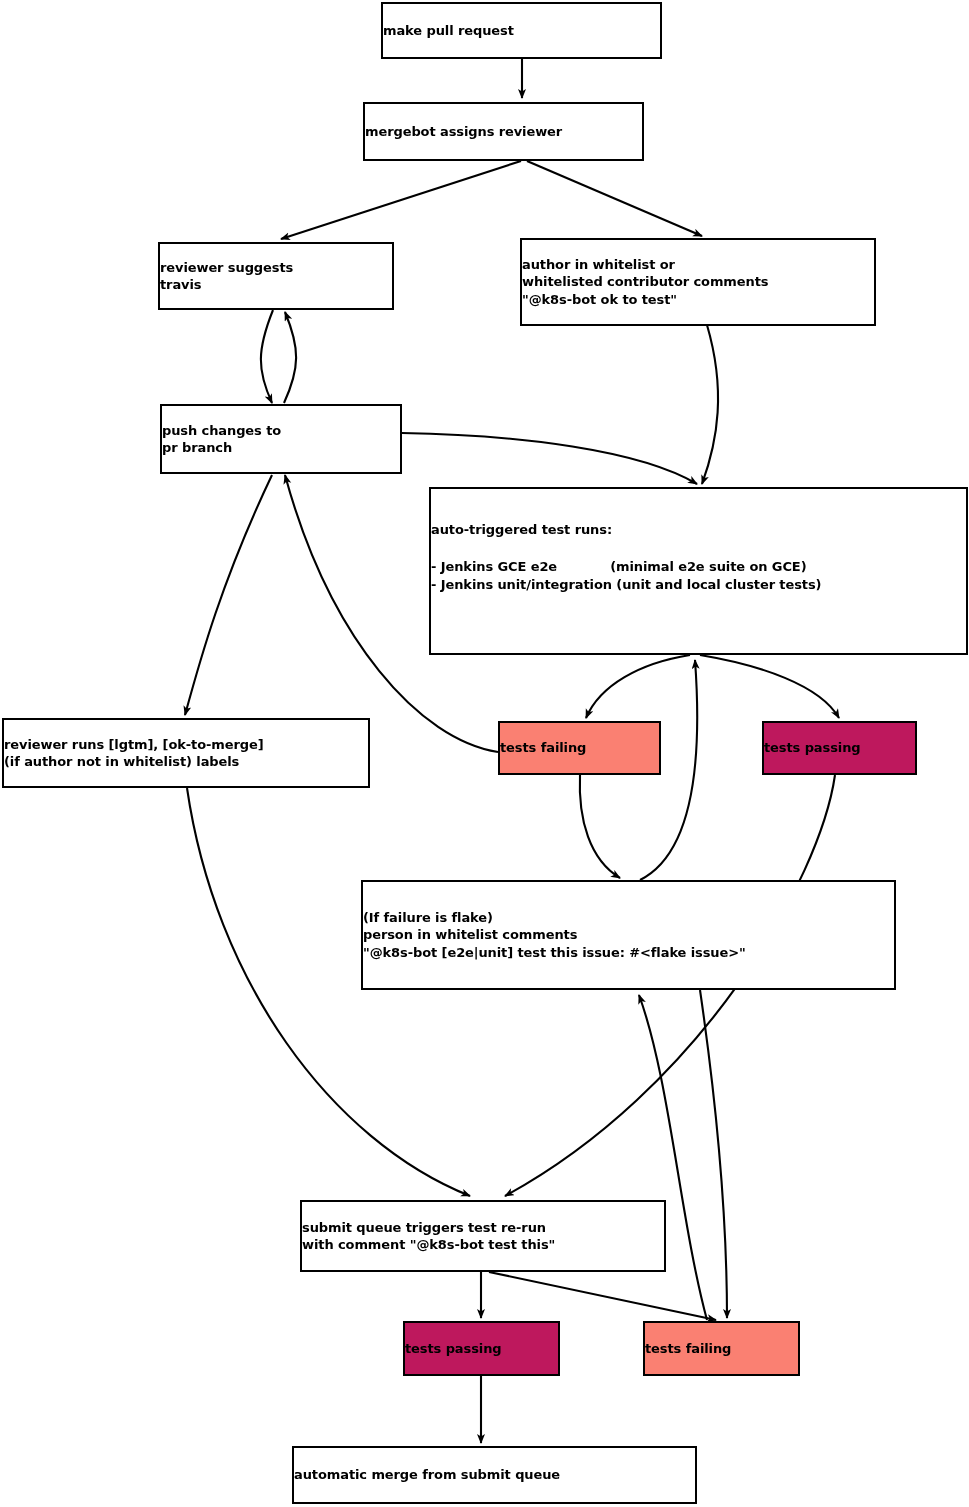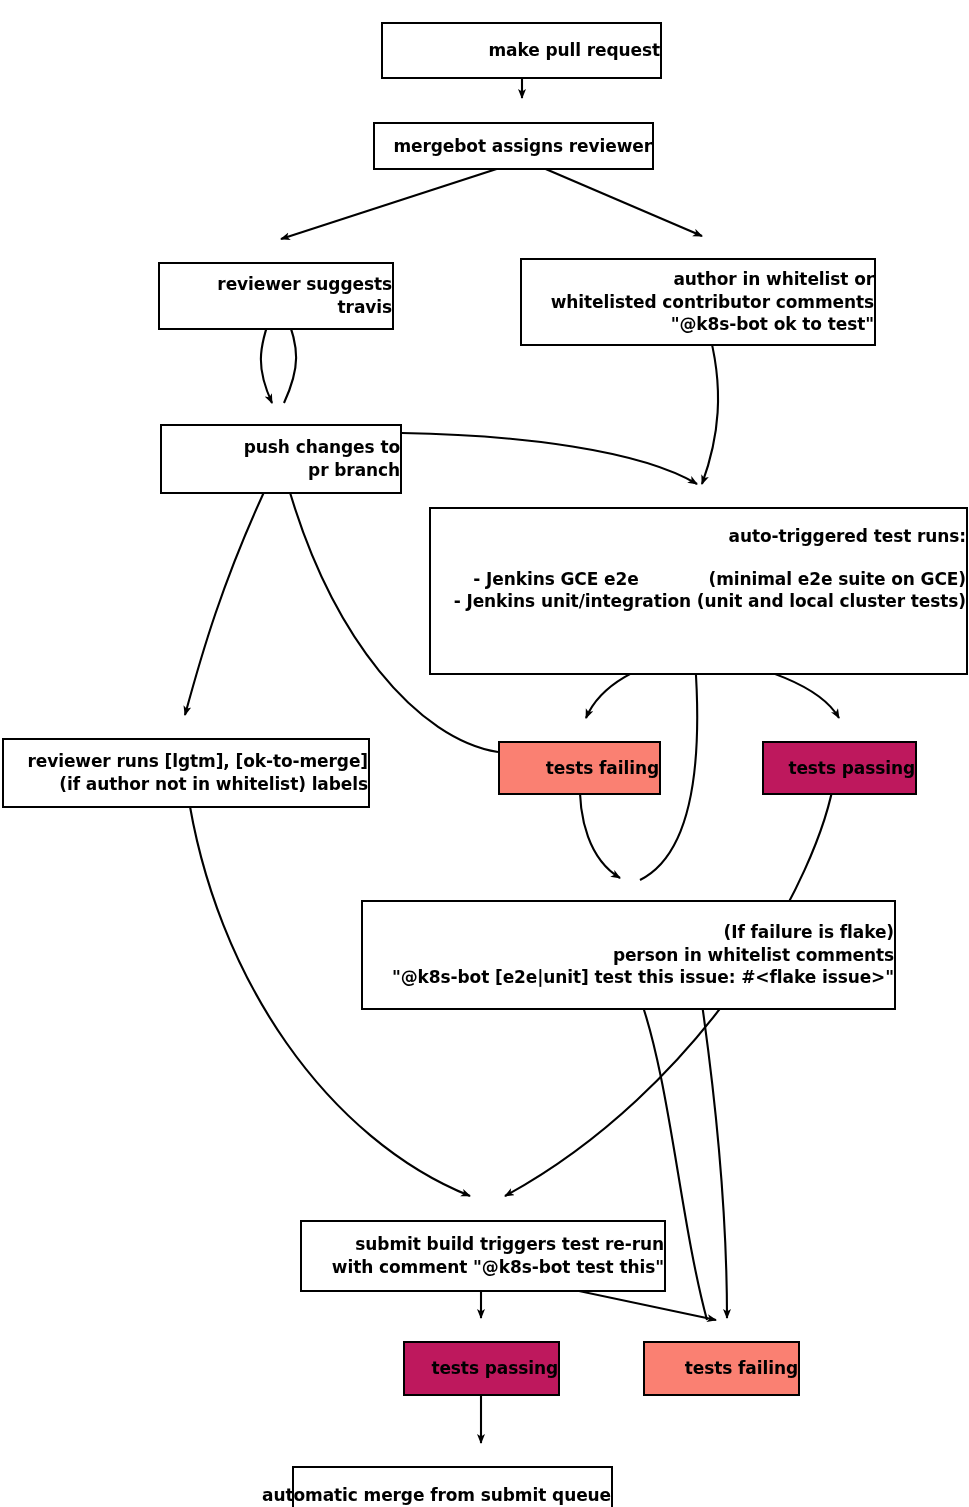--- a/index.html
+++ b/index.html
@@ -26,40 +26,39 @@
     height: 1507px;
     pointer-events: none;
   }
   .node {
     position: absolute;
     box-sizing: border-box;
     border: 2px solid #000000;
     background: #ffffff;
     display: flex;
     flex-direction: column;
-    align-items: flex-end;
+    align-items: flex-start;
     justify-content: center;
     font-weight: bold;
-    font-size: 17px;
+    font-size: 13px;
     line-height: 1.33;
     color: #000000;
     text-align: center;
     letter-spacing: -0.1px;
     z-index: 2;
-    margin-top: 20px;
   }
   .node .ln {
     display: block;
     white-space: pre;
   }
   .node.pass { background: #be185d; }
   .node.fail { background: #FA8072; }
   .node.monoblock {
     justify-content: flex-start;
-    padding-top: 16px;
+    padding-top: 32px;
   }
   .node.monoblock .title {
     display: block;
     margin-bottom: 20px;
   }
   .node.monoblock .listing {
     display: block;
     text-align: left;
     white-space: pre;
     font-family: "DejaVu Sans", sans-serif;
@@ -117,21 +116,21 @@
       <path d="M707,1320 C680,1220 670,1080 639,995"></path>
 
       <path d="M481,1376 L481,1443"></path>
     </g>
   </svg>
 
   <div class="node" style="left:381px; top:2px; width:281px; height:57px;">
     <span class="ln">make pull request</span>
   </div>
 
-  <div class="node" style="left:373px; top:102px; width:281px; height:48px;">
+  <div class="node" style="left:363px; top:102px; width:281px; height:59px;">
     <span class="ln">mergebot assigns reviewer</span>
   </div>
 
   <div class="node" style="left:158px; top:242px; width:236px; height:68px;">
     <span class="ln">reviewer suggests</span>
     <span class="ln">travis</span>
   </div>
 
   <div class="node" style="left:520px; top:238px; width:356px; height:88px;">
     <span class="ln">author in whitelist or</span>
@@ -163,29 +162,29 @@
     <span class="ln">tests passing</span>
   </div>
 
   <div class="node" style="left:361px; top:880px; width:535px; height:110px;">
     <span class="ln">(If failure is flake)</span>
     <span class="ln">person in whitelist comments</span>
     <span class="ln">"@k8s-bot [e2e|unit] test this issue: #&lt;flake issue&gt;"</span>
   </div>
 
   <div class="node" style="left:300px; top:1200px; width:366px; height:72px;">
-    <span class="ln">submit build triggers test re-run</span>
+    <span class="ln">submit queue triggers test re-run</span>
     <span class="ln">with comment "@k8s-bot test this"</span>
   </div>
 
   <div class="node pass" style="left:403px; top:1321px; width:157px; height:55px;">
     <span class="ln">tests passing</span>
   </div>
 
   <div class="node fail" style="left:643px; top:1321px; width:157px; height:55px;">
     <span class="ln">tests failing</span>
   </div>
 
-  <div class="node" style="left:292px; top:1446px; width:321px; height:58px;">
+  <div class="node" style="left:292px; top:1446px; width:405px; height:58px;">
     <span class="ln">automatic merge from submit queue</span>
   </div>
 
 </div>
 
 </body></html>

